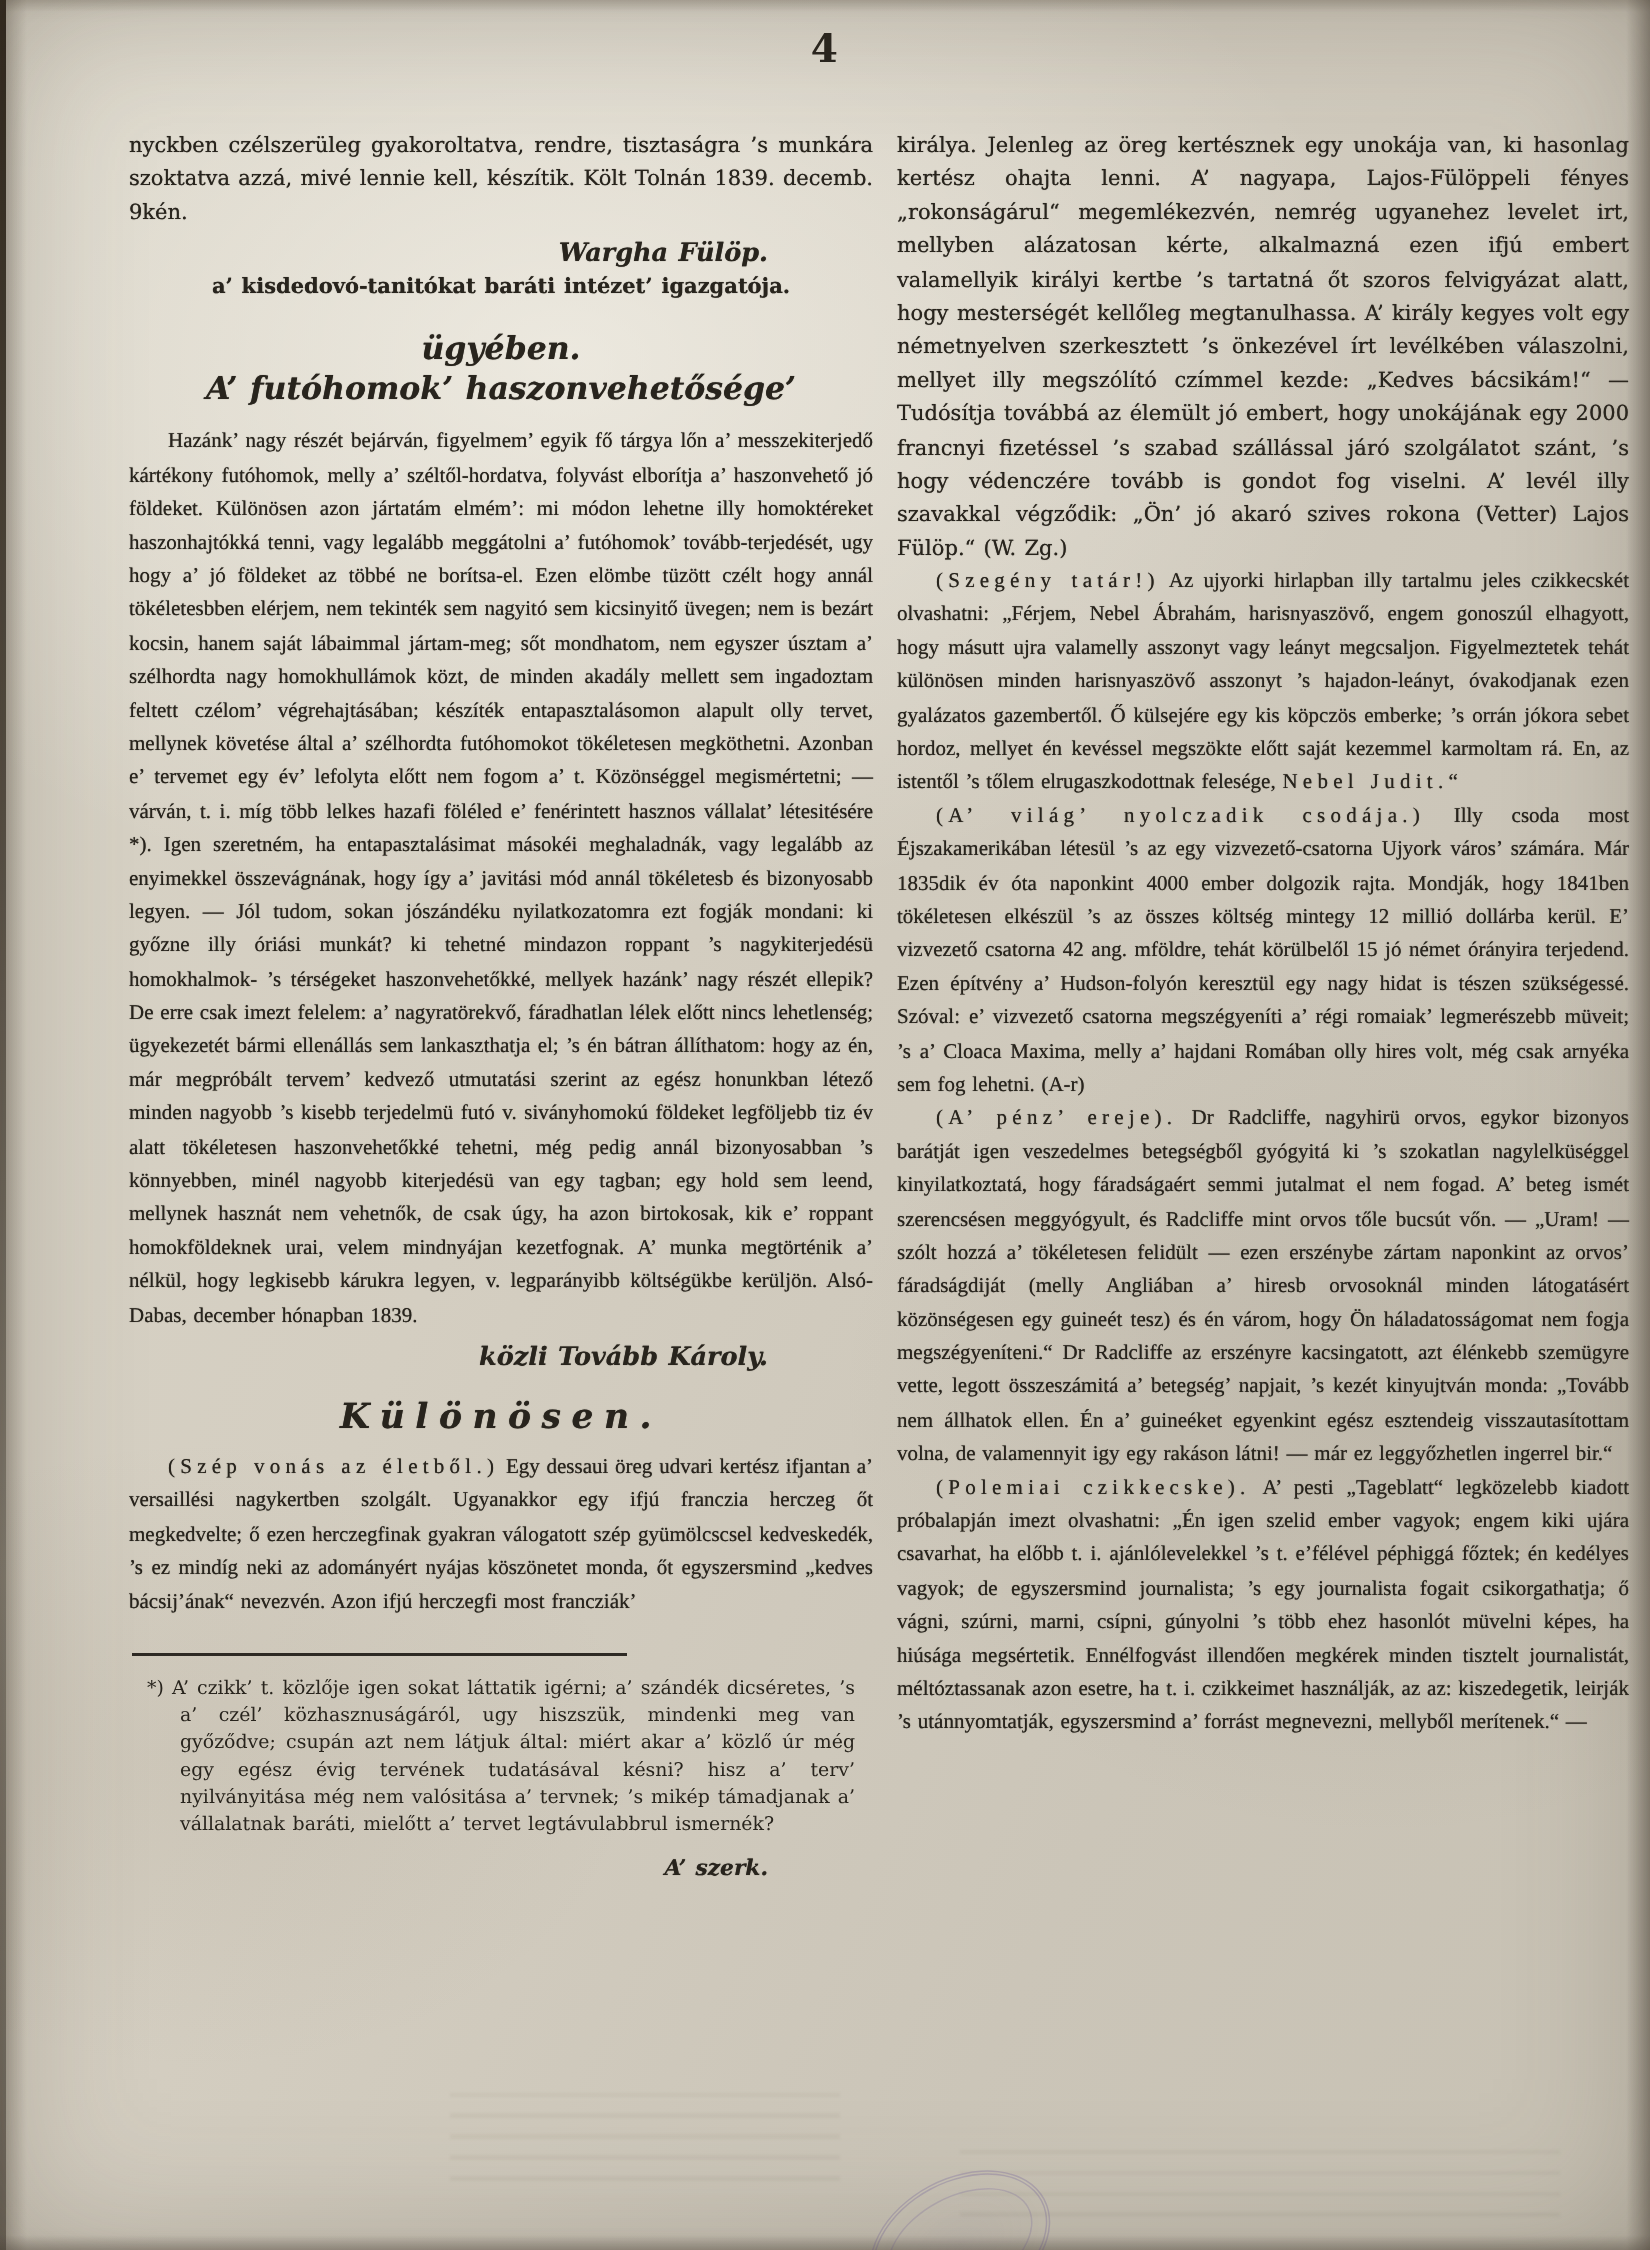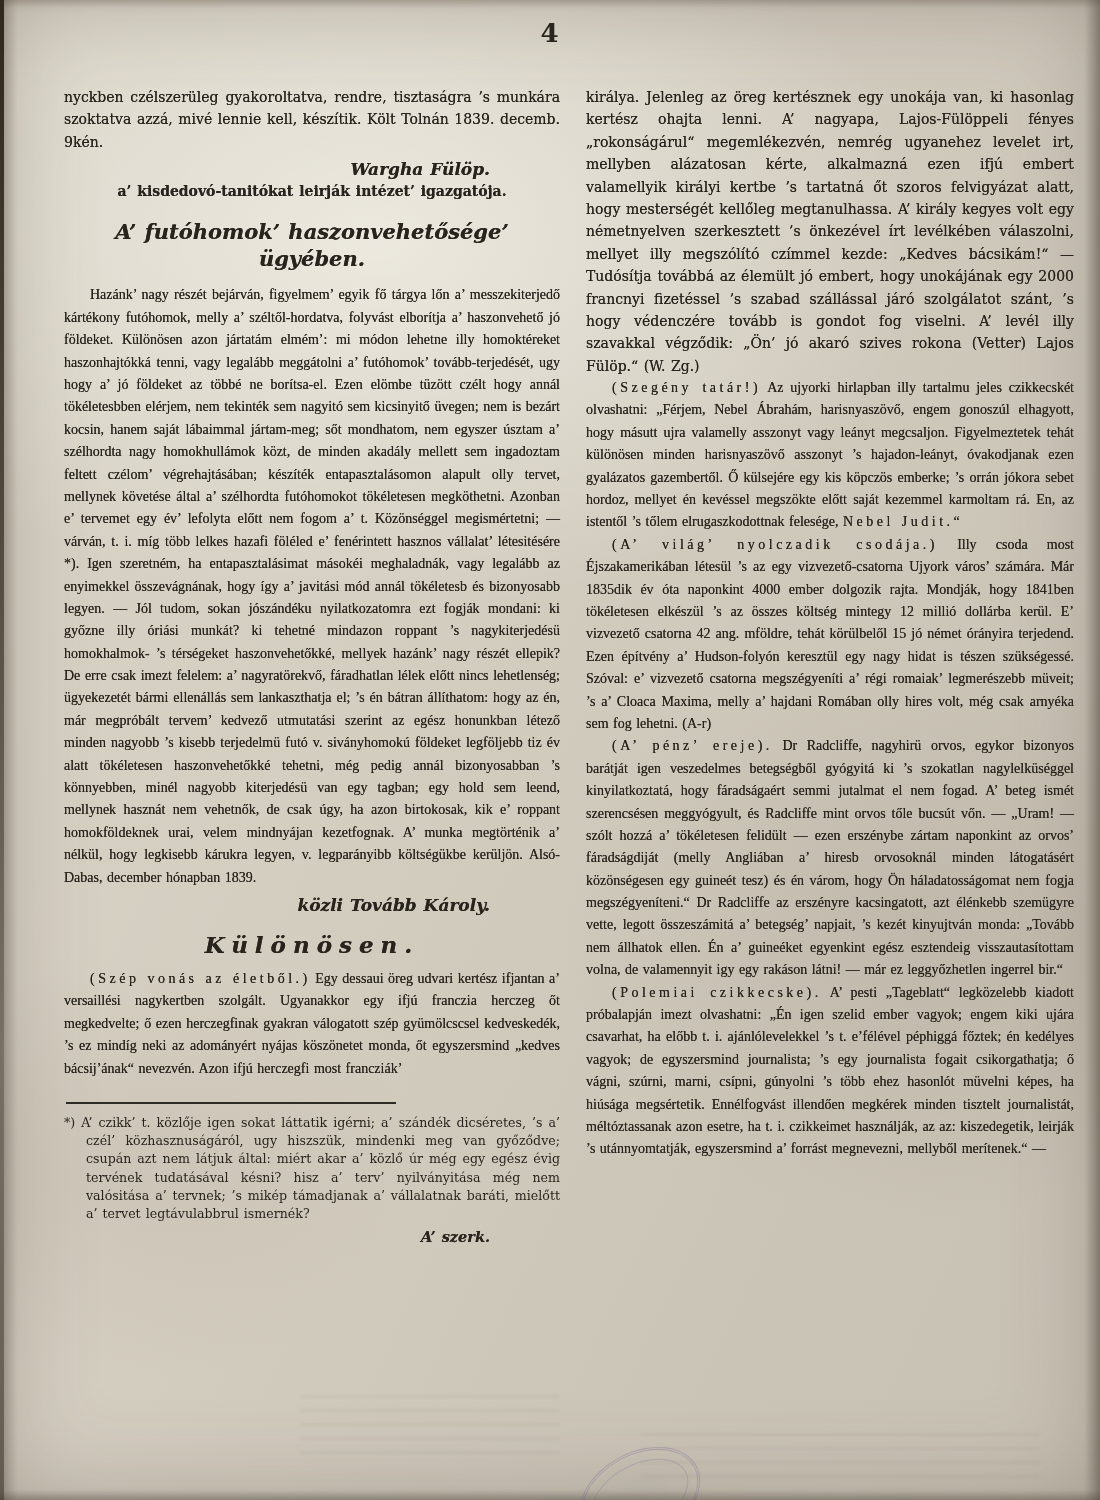--- a/index.html
+++ b/index.html
@@ -18,41 +18,41 @@
   }
   .page::after{
     content:"";position:absolute;inset:0;pointer-events:none;
     box-shadow:inset 0 0 95px rgba(75,65,52,.30), inset 0 0 14px rgba(60,50,40,.22);
   }
   .page-number{
     text-align:center;font-weight:bold;font-size:26px;letter-spacing:1px;
     padding-top:18px;height:36px;
   }
   .columns{
-    position:absolute;left:64px;top:86px;width:1010px;
-    display:flex;gap:26px;
+    position:absolute;left:86px;top:86px;width:1010px;
+    display:flex;gap:16px;
   }
   .column{font-size:14px;line-height:1.6;text-align:justify;word-spacing:1px;}
   .column .para, .column .heading, .column .signature, .column .subline{
     text-shadow:0 0 .5px rgba(40,36,29,.85);
   }
   .column.left{width:496px;}
   .column.right{width:488px;}
   .para{margin:0;}
   .para.indent{text-indent:26px;font-family:Liberation Serif, serif;}
   .spaced{letter-spacing:3.5px;}
   .heading{text-align:center;font-style:italic;font-weight:bold;font-size:21px;margin:16px 0 12px;}
   .heading-line{line-height:1.3;}
   .spaced-heading{margin:14px 0 8px;}
   .spaced-heading .heading-line{letter-spacing:7px;font-size:23px;}
   .signature{text-align:right;font-style:italic;font-weight:bold;font-size:17px;margin:5px 70px 2px 0;line-height:1.3;}
   .sig-small{font-size:14.5px;}
   .subline{text-align:center;font-weight:bold;font-size:14px;margin:0 0 2px;line-height:1.4;}
   .fn-rule{width:330px;border:0;border-top:2px solid #2e2a24;margin:22px 0 10px 2px;}
-  .footnote-text{font-size:12.6px;line-height:1.45;padding-left:22px;text-indent:-22px;margin:0;}
+  .footnote-text{font-size:12.6px;line-height:1.45;padding-left:22px;text-indent:-22px;margin:12px;}
   
   .edge-left-line{position:absolute;left:0;top:0;bottom:0;width:4px;
     background:linear-gradient(180deg,#2a2218 0%,rgba(42,34,24,.75) 35%,rgba(42,34,24,.45) 70%,rgba(42,34,24,.6) 100%);}
   .edge-left-fade{position:absolute;left:4px;top:0;bottom:0;width:14px;
     background:linear-gradient(90deg,rgba(70,60,46,.25),rgba(70,60,46,0));}
   .edge-right{position:absolute;right:0;top:0;bottom:0;width:16px;
     background:linear-gradient(270deg,rgba(62,54,44,.38),rgba(62,54,44,0));}
   .edge-bottom{position:absolute;left:0;bottom:0;width:100%;height:10px;
     background:linear-gradient(0deg,rgba(62,54,44,.30),rgba(62,54,44,0));}
   .edge-top{position:absolute;left:0;top:0;width:100%;height:8px;
@@ -80,24 +80,24 @@
   <div class="edge-left-fade"></div>
   <div class="edge-right"></div>
   <div class="edge-bottom"></div>
 
   <div class="page-number">4</div>
 
   <div class="columns">
     <div class="column left" id="left-column">
         <p class="para"><span>nyckben czélszerüleg gyakoroltatva, rendre, tisztaságra ’s munkára szoktatva azzá, mivé lennie kell, készítik. Költ Tolnán 1839. decemb. 9kén.</span></p>
         <div class="signature">Wargha Fülöp.</div>
-        <div class="subline">a’ kisdedovó-tanitókat leirják intézet’ igazgatója.</div>
+        <div class="subline">a’ kisdedovó-tanitókat baráti intézet’ igazgatója.</div>
         <div class="heading">
+          <div class="heading-line">ügyében.</div>
           <div class="heading-line">A’ futóhomok’ haszonvehetősége’</div>
-          <div class="heading-line">ügyében.</div>
         </div>
         <p class="para indent"><span>Hazánk’ nagy részét bejárván, figyelmem’ egyik fő tárgya lőn a’ messzekiterjedő kártékony futóhomok, melly a’ széltől-hordatva, folyvást elborítja a’ haszonvehető jó földeket. Különösen azon jártatám elmém’: mi módon lehetne illy homoktéreket haszonhajtókká tenni, vagy legalább meggátolni a’ futóhomok’ tovább-terjedését, ugy hogy a’ jó földeket az többé ne borítsa-el. Ezen elömbe tüzött czélt hogy annál tökéletesbben elérjem, nem tekinték sem nagyitó sem kicsinyitő üvegen; nem is bezárt kocsin, hanem saját lábaimmal jártam-meg; sőt mondhatom, nem egyszer úsztam a’ szélhordta nagy homokhullámok közt, de minden akadály mellett sem ingadoztam feltett czélom’ végrehajtásában; készíték entapasztalásomon alapult olly tervet, mellynek követése által a’ szélhordta futóhomokot tökéletesen megköthetni. Azonban e’ tervemet egy év’ lefolyta előtt nem fogom a’ t. Közönséggel megismértetni; — várván, t. i. míg több lelkes hazafi föléled e’ fenérintett hasznos vállalat’ létesitésére *). Igen szeretném, ha entapasztalásimat másokéi meghaladnák, vagy legalább az enyimekkel összevágnának, hogy így a’ javitási mód annál tökéletesb és bizonyosabb legyen. — Jól tudom, sokan jószándéku nyilatkozatomra ezt fogják mondani: ki győzne illy óriási munkát? ki tehetné mindazon roppant ’s nagykiterjedésü homokhalmok- ’s térségeket haszonvehetőkké, mellyek hazánk’ nagy részét ellepik? De erre csak imezt felelem: a’ nagyratörekvő, fáradhatlan lélek előtt nincs lehetlenség; ügyekezetét bármi ellenállás sem lankaszthatja el; ’s én bátran állíthatom: hogy az én, már megpróbált tervem’ kedvező utmutatási szerint az egész honunkban létező minden nagyobb ’s kisebb terjedelmü futó v. siványhomokú földeket legföljebb tiz év alatt tökéletesen haszonvehetőkké tehetni, még pedig annál bizonyosabban ’s könnyebben, minél nagyobb kiterjedésü van egy tagban; egy hold sem leend, mellynek hasznát nem vehetnők, de csak úgy, ha azon birtokosak, kik e’ roppant homokföldeknek urai, velem mindnyájan kezetfognak. A’ munka megtörténik a’ nélkül, hogy legkisebb kárukra legyen, v. legparányibb költségükbe kerüljön. Alsó-Dabas, december hónapban 1839.</span></p>
         <div class="signature">közli Tovább Károly.</div>
         <div class="heading spaced-heading">
           <div class="heading-line">Különösen.</div>
         </div>
         <p class="para indent"><span class="spaced">(Szép vonás az életből.)</span><span> Egy dessaui öreg udvari kertész ifjantan a’ versaillési nagykertben szolgált. Ugyanakkor egy ifjú franczia herczeg őt megkedvelte; ő ezen herczegfinak gyakran válogatott szép gyümölcscsel kedveskedék, ’s ez mindíg neki az adományért nyájas köszönetet monda, őt egyszersmind „kedves bácsij’ának“ nevezvén. Azon ifjú herczegfi most francziák’</span></p>
         <div class="fn-rule"></div>
         <p class="footnote-text"><span>*) A’ czikk’ t. közlője igen sokat láttatik igérni; a’ szándék dicséretes, ’s a’ czél’ közhasznuságáról, ugy hiszszük, mindenki meg van győződve; csupán azt nem látjuk által: miért akar a’ közlő úr még egy egész évig tervének tudatásával késni? hisz a’ terv’ nyilványitása még nem valósitása a’ tervnek; ’s mikép támadjanak a’ vállalatnak baráti, mielőtt a’ tervet legtávulabbrul ismernék?</span></p>
         <div class="signature sig-small">A’ szerk.</div>

